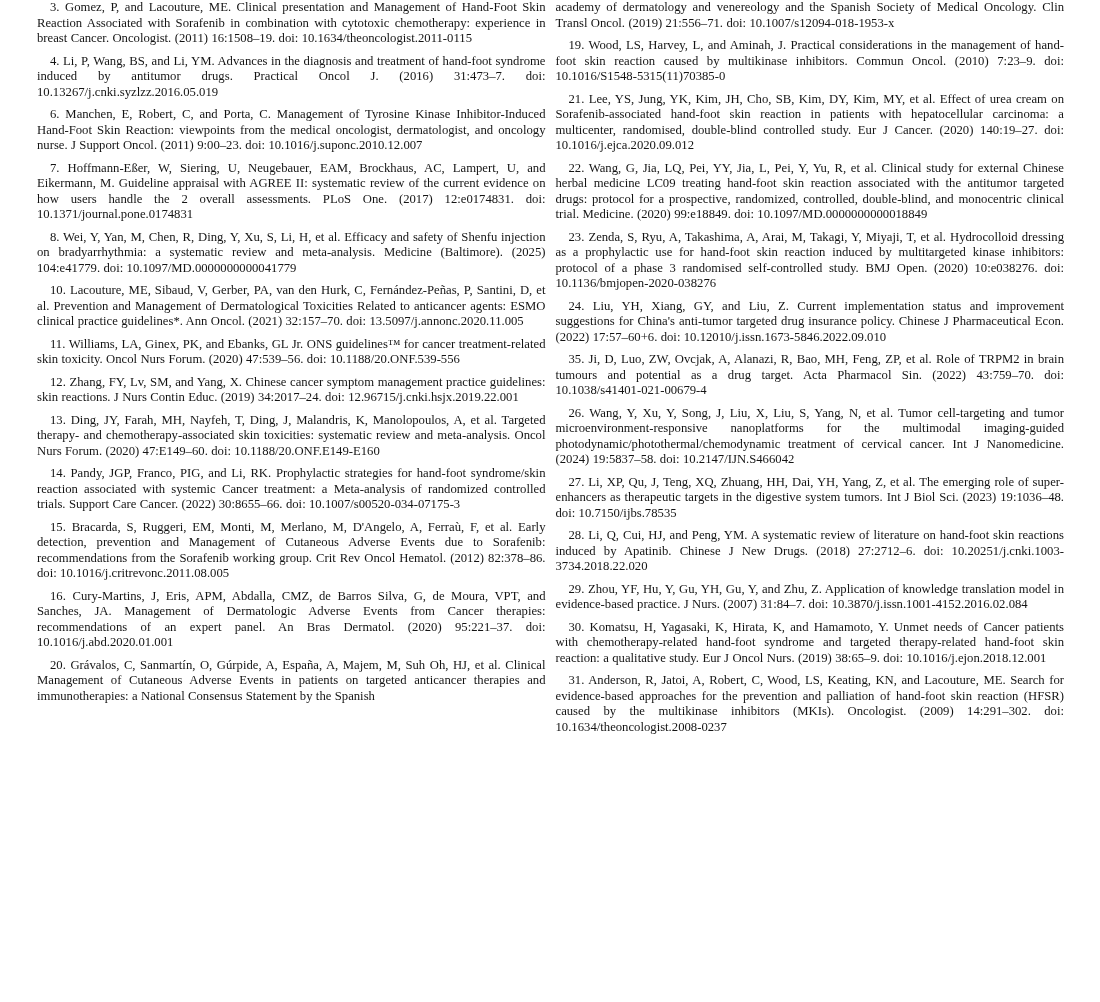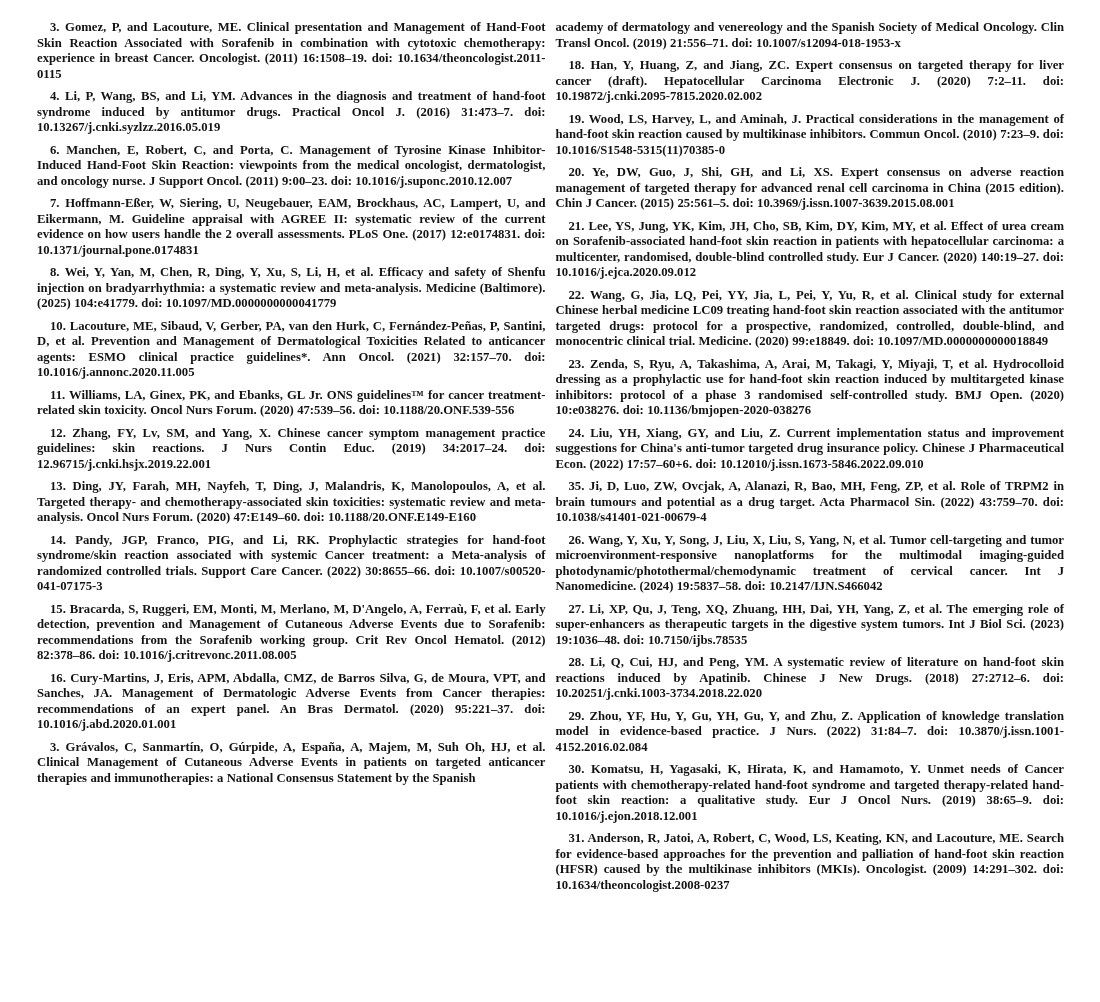--- a/index.html
+++ b/index.html
@@ -10,25 +10,24 @@
   body {
     width: 1100px;
     height: 1002px;
     overflow: hidden;
     font-family: "Liberation Serif", serif;
   }
   .page {
     box-sizing: border-box;
     width: 1100px;
     height: 1002px;
-    padding: 20px 36px 0 37px;
+    padding: 0 36px 0 37px;
     display: flex;
     gap: 10px;
     background: #ffffff;
-    font-weight: bold;
   }
   .col {
     flex: 1 1 0;
     min-width: 0;
   }
   p.ref {
     margin: 0 0 7px 0;
     font-size: 12.7px;
     line-height: 15.5px;
     color: #141414;
@@ -43,39 +42,37 @@
 </head>
 <body>
 
 <div class="page">
   <div class="col" id="col-left">
       <p class="ref">3. Gomez, P, and Lacouture, ME. Clinical presentation and Management of Hand-Foot Skin Reaction Associated with Sorafenib in combination with cytotoxic chemotherapy: experience in breast Cancer. Oncologist. (2011) 16:1508–19. doi: 10.1634/theoncologist.2011-0115</p>
       <p class="ref">4. Li, P, Wang, BS, and Li, YM. Advances in the diagnosis and treatment of hand-foot syndrome induced by antitumor drugs. Practical Oncol J. (2016) 31:473–7. doi: 10.13267/j.cnki.syzlzz.2016.05.019</p>
       <p class="ref">6. Manchen, E, Robert, C, and Porta, C. Management of Tyrosine Kinase Inhibitor-Induced Hand-Foot Skin Reaction: viewpoints from the medical oncologist, dermatologist, and oncology nurse. J Support Oncol. (2011) 9:00–23. doi: 10.1016/j.suponc.2010.12.007</p>
       <p class="ref">7. Hoffmann-Eßer, W, Siering, U, Neugebauer, EAM, Brockhaus, AC, Lampert, U, and Eikermann, M. Guideline appraisal with AGREE II: systematic review of the current evidence on how users handle the 2 overall assessments. PLoS One. (2017) 12:e0174831. doi: 10.1371/journal.pone.0174831</p>
       <p class="ref">8. Wei, Y, Yan, M, Chen, R, Ding, Y, Xu, S, Li, H, et al. Efficacy and safety of Shenfu injection on bradyarrhythmia: a systematic review and meta-analysis. Medicine (Baltimore). (2025) 104:e41779. doi: 10.1097/MD.0000000000041779</p>
-      <p class="ref">10. Lacouture, ME, Sibaud, V, Gerber, PA, van den Hurk, C, Fernández-Peñas, P, Santini, D, et al. Prevention and Management of Dermatological Toxicities Related to anticancer agents: ESMO clinical practice guidelines*. Ann Oncol. (2021) 32:157–70. doi: 10.1016/j.annonc.2020.11.005</p>
+      <p class="ref">10. Lacouture, ME, Sibaud, V, Gerber, PA, van den Hurk, C, Fernández-Peñas, P, Santini, D, et al. Prevention and Management of Dermatological Toxicities Related to anticancer agents: ESMO clinical practice guidelines*. Ann Oncol. (2021) 32:157–70. doi: 13.5097/j.annonc.2020.11.005</p>
       <p class="ref">11. Williams, LA, Ginex, PK, and Ebanks, GL Jr. ONS guidelines™ for cancer treatment-related skin toxicity. Oncol Nurs Forum. (2020) 47:539–56. doi: 10.1188/20.ONF.539-556</p>
       <p class="ref">12. Zhang, FY, Lv, SM, and Yang, X. Chinese cancer symptom management practice guidelines: skin reactions. J Nurs Contin Educ. (2019) 34:2017–24. doi: 12.96715/j.cnki.hsjx.2019.22.001</p>
       <p class="ref">13. Ding, JY, Farah, MH, Nayfeh, T, Ding, J, Malandris, K, Manolopoulos, A, et al. Targeted therapy- and chemotherapy-associated skin toxicities: systematic review and meta-analysis. Oncol Nurs Forum. (2020) 47:E149–60. doi: 10.1188/20.ONF.E149-E160</p>
-      <p class="ref">14. Pandy, JGP, Franco, PIG, and Li, RK. Prophylactic strategies for hand-foot syndrome/skin reaction associated with systemic Cancer treatment: a Meta-analysis of randomized controlled trials. Support Care Cancer. (2022) 30:8655–66. doi: 10.1007/s00520-041-07175-3</p>
+      <p class="ref">14. Pandy, JGP, Franco, PIG, and Li, RK. Prophylactic strategies for hand-foot syndrome/skin reaction associated with systemic Cancer treatment: a Meta-analysis of randomized controlled trials. Support Care Cancer. (2022) 30:8655–66. doi: 10.1007/s00520-034-07175-3</p>
       <p class="ref">15. Bracarda, S, Ruggeri, EM, Monti, M, Merlano, M, D'Angelo, A, Ferraù, F, et al. Early detection, prevention and Management of Cutaneous Adverse Events due to Sorafenib: recommendations from the Sorafenib working group. Crit Rev Oncol Hematol. (2012) 82:378–86. doi: 10.1016/j.critrevonc.2011.08.005</p>
       <p class="ref">16. Cury-Martins, J, Eris, APM, Abdalla, CMZ, de Barros Silva, G, de Moura, VPT, and Sanches, JA. Management of Dermatologic Adverse Events from Cancer therapies: recommendations of an expert panel. An Bras Dermatol. (2020) 95:221–37. doi: 10.1016/j.abd.2020.01.001</p>
-      <p class="ref">3. Grávalos, C, Sanmartín, O, Gúrpide, A, España, A, Majem, M, Suh Oh, HJ, et al. Clinical Management of Cutaneous Adverse Events in patients on targeted anticancer therapies and immunotherapies: a National Consensus Statement by the Spanish</p>
+      <p class="ref">20. Grávalos, C, Sanmartín, O, Gúrpide, A, España, A, Majem, M, Suh Oh, HJ, et al. Clinical Management of Cutaneous Adverse Events in patients on targeted anticancer therapies and immunotherapies: a National Consensus Statement by the Spanish</p>
     </div>
   <div class="col" id="col-right">
       <p class="ref no-indent">academy of dermatology and venereology and the Spanish Society of Medical Oncology. Clin Transl Oncol. (2019) 21:556–71. doi: 10.1007/s12094-018-1953-x</p>
-      <p class="ref">18. Han, Y, Huang, Z, and Jiang, ZC. Expert consensus on targeted therapy for liver cancer (draft). Hepatocellular Carcinoma Electronic J. (2020) 7:2–11. doi: 10.19872/j.cnki.2095-7815.2020.02.002</p>
       <p class="ref">19. Wood, LS, Harvey, L, and Aminah, J. Practical considerations in the management of hand-foot skin reaction caused by multikinase inhibitors. Commun Oncol. (2010) 7:23–9. doi: 10.1016/S1548-5315(11)70385-0</p>
-      <p class="ref">20. Ye, DW, Guo, J, Shi, GH, and Li, XS. Expert consensus on adverse reaction management of targeted therapy for advanced renal cell carcinoma in China (2015 edition). Chin J Cancer. (2015) 25:561–5. doi: 10.3969/j.issn.1007-3639.2015.08.001</p>
       <p class="ref">21. Lee, YS, Jung, YK, Kim, JH, Cho, SB, Kim, DY, Kim, MY, et al. Effect of urea cream on Sorafenib-associated hand-foot skin reaction in patients with hepatocellular carcinoma: a multicenter, randomised, double-blind controlled study. Eur J Cancer. (2020) 140:19–27. doi: 10.1016/j.ejca.2020.09.012</p>
       <p class="ref">22. Wang, G, Jia, LQ, Pei, YY, Jia, L, Pei, Y, Yu, R, et al. Clinical study for external Chinese herbal medicine LC09 treating hand-foot skin reaction associated with the antitumor targeted drugs: protocol for a prospective, randomized, controlled, double-blind, and monocentric clinical trial. Medicine. (2020) 99:e18849. doi: 10.1097/MD.0000000000018849</p>
       <p class="ref">23. Zenda, S, Ryu, A, Takashima, A, Arai, M, Takagi, Y, Miyaji, T, et al. Hydrocolloid dressing as a prophylactic use for hand-foot skin reaction induced by multitargeted kinase inhibitors: protocol of a phase 3 randomised self-controlled study. BMJ Open. (2020) 10:e038276. doi: 10.1136/bmjopen-2020-038276</p>
       <p class="ref">24. Liu, YH, Xiang, GY, and Liu, Z. Current implementation status and improvement suggestions for China's anti-tumor targeted drug insurance policy. Chinese J Pharmaceutical Econ. (2022) 17:57–60+6. doi: 10.12010/j.issn.1673-5846.2022.09.010</p>
       <p class="ref">35. Ji, D, Luo, ZW, Ovcjak, A, Alanazi, R, Bao, MH, Feng, ZP, et al. Role of TRPM2 in brain tumours and potential as a drug target. Acta Pharmacol Sin. (2022) 43:759–70. doi: 10.1038/s41401-021-00679-4</p>
       <p class="ref">26. Wang, Y, Xu, Y, Song, J, Liu, X, Liu, S, Yang, N, et al. Tumor cell-targeting and tumor microenvironment-responsive nanoplatforms for the multimodal imaging-guided photodynamic/photothermal/chemodynamic treatment of cervical cancer. Int J Nanomedicine. (2024) 19:5837–58. doi: 10.2147/IJN.S466042</p>
       <p class="ref">27. Li, XP, Qu, J, Teng, XQ, Zhuang, HH, Dai, YH, Yang, Z, et al. The emerging role of super-enhancers as therapeutic targets in the digestive system tumors. Int J Biol Sci. (2023) 19:1036–48. doi: 10.7150/ijbs.78535</p>
       <p class="ref">28. Li, Q, Cui, HJ, and Peng, YM. A systematic review of literature on hand-foot skin reactions induced by Apatinib. Chinese J New Drugs. (2018) 27:2712–6. doi: 10.20251/j.cnki.1003-3734.2018.22.020</p>
-      <p class="ref">29. Zhou, YF, Hu, Y, Gu, YH, Gu, Y, and Zhu, Z. Application of knowledge translation model in evidence-based practice. J Nurs. (2022) 31:84–7. doi: 10.3870/j.issn.1001-4152.2016.02.084</p>
+      <p class="ref">29. Zhou, YF, Hu, Y, Gu, YH, Gu, Y, and Zhu, Z. Application of knowledge translation model in evidence-based practice. J Nurs. (2007) 31:84–7. doi: 10.3870/j.issn.1001-4152.2016.02.084</p>
       <p class="ref">30. Komatsu, H, Yagasaki, K, Hirata, K, and Hamamoto, Y. Unmet needs of Cancer patients with chemotherapy-related hand-foot syndrome and targeted therapy-related hand-foot skin reaction: a qualitative study. Eur J Oncol Nurs. (2019) 38:65–9. doi: 10.1016/j.ejon.2018.12.001</p>
       <p class="ref">31. Anderson, R, Jatoi, A, Robert, C, Wood, LS, Keating, KN, and Lacouture, ME. Search for evidence-based approaches for the prevention and palliation of hand-foot skin reaction (HFSR) caused by the multikinase inhibitors (MKIs). Oncologist. (2009) 14:291–302. doi: 10.1634/theoncologist.2008-0237</p>
     </div>
 </div>
 
 </body></html>

